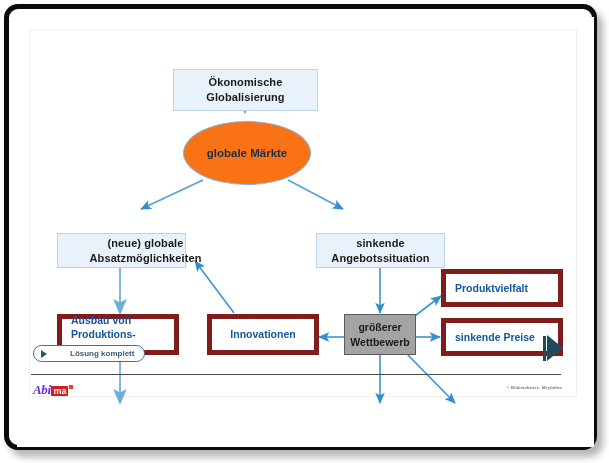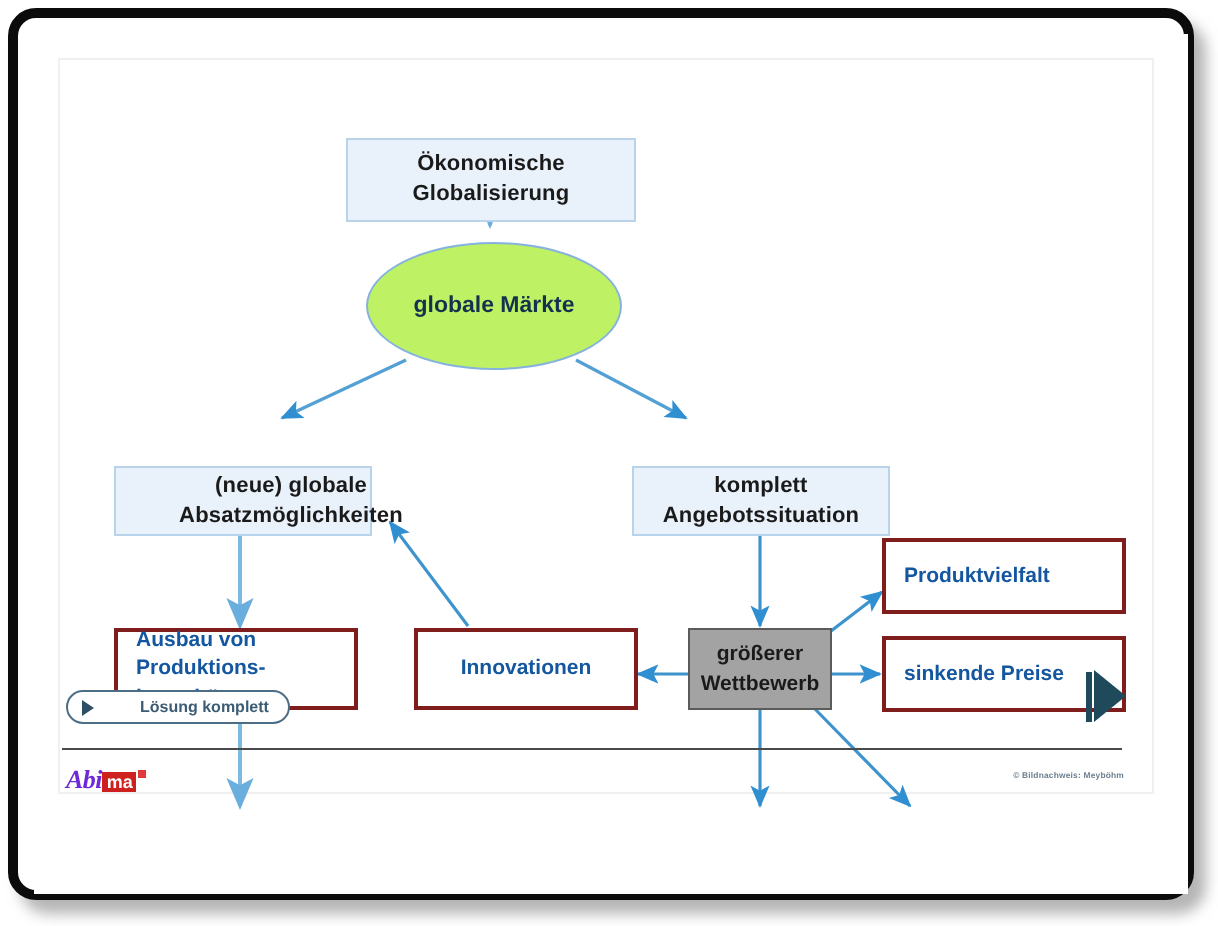--- a/index.html
+++ b/index.html
@@ -24,29 +24,29 @@
     border:1px solid #f0f0f0;box-sizing:border-box;
   }
 
   
   .node{position:absolute;box-sizing:border-box;display:flex;align-items:center;
         justify-content:center;text-align:center;line-height:1.35;}
   .node span{display:block;}
 
   .n-fill{background:#e9f1fa;border:1px solid #b9d3ea;color:#1a1a1a;
           font-weight:bold;font-size:11px;letter-spacing:.1px;margin-top:20px;}
-  .n-white{background:#ffffff;border:2px solid #7f1d1d;color:#1457a0;
+  .n-white{background:#ffffff;border:5px solid #7f1d1d;color:#1457a0;
            font-weight:bold;font-size:10.5px;}
   .n-plain{background:#a3a3a3;border:1px solid #5b5b5b;color:#1a1a1a;
            font-weight:bold;font-size:10.5px;align-items:center;}
 
   .n-white.lt{justify-content:flex-start;text-align:left;padding-left:9px;}
 
   .ellipse{
-    position:absolute;background:#bef264;border:1px solid #86b3de;
+    position:absolute;background:#f97316;border:1px solid #86b3de;
     border-radius:50%;display:flex;align-items:center;justify-content:center;
     color:#14314f;font-weight:bold;font-size:11.5px;
   }
 
   
   .arrows{position:absolute;left:0;top:0;width:577px;height:430px;
           pointer-events:none;}
 
   
   .footline{position:absolute;left:14px;top:357px;width:530px;height:1px;
@@ -133,21 +133,21 @@
 
       <div class="node n-fill" style="left:40px;top:196px;width:129px;height:35px;padding-left:48px;">
         <span>
           <span>(neue) globale</span>
           <span>Absatzmöglichkeiten</span>
         </span>
       </div>
 
       <div class="node n-fill" style="left:299px;top:196px;width:129px;height:35px;">
         <span>
-          <span>komplett</span>
+          <span>sinkende</span>
           <span>Angebotssituation</span>
         </span>
       </div>
 
       <div class="node n-white lt" style="left:40px;top:297px;width:122px;height:41px;">
         <span>
           <span>Ausbau von Produktions-</span>
           <span>kapazitäten</span>
         </span>
       </div>

